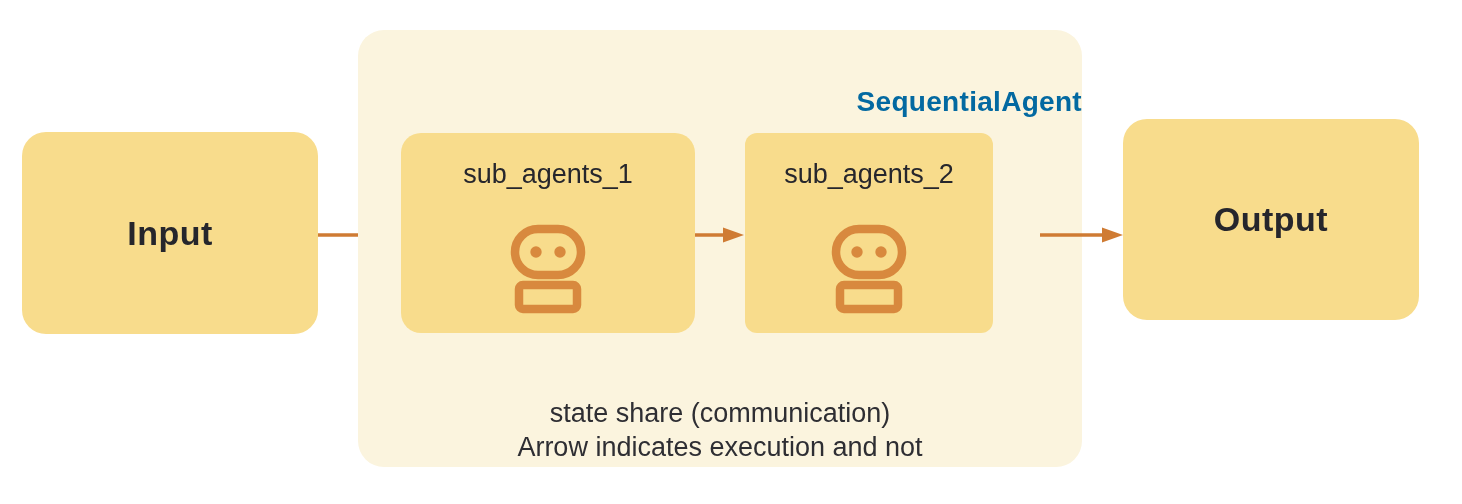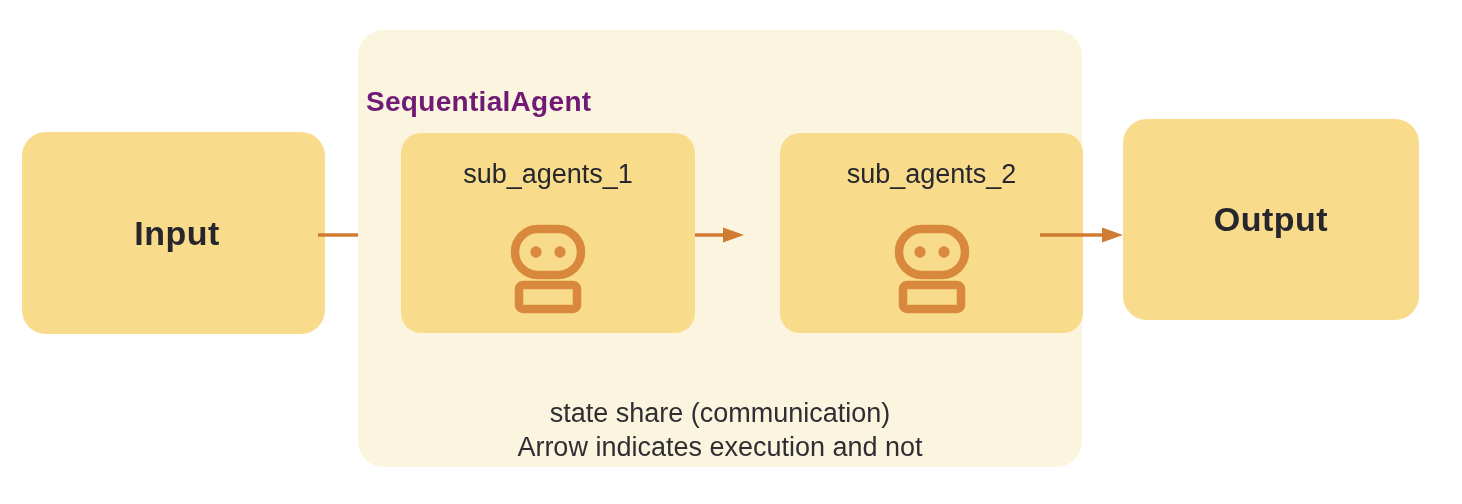--- a/index.html
+++ b/index.html
@@ -27,55 +27,54 @@
     width: 296px;
     height: 202px;
     top: 132px;
   }
   .io-label {
     font-size: 34px;
     font-weight: 700;
     color: #26262C;
     letter-spacing: 0.5px;
   }
-  .input-box { left: 22px; padding-left: 7px; }
+  .input-box { left: 22px; }
   .output-box { left: 1123px; top: 119px; height: 201px; }
 
   .agent-container {
     position: absolute;
     left: 358px;
     top: 30px;
     width: 724px;
     height: 437px;
     background: #FBF4DE;
     border-radius: 26px;
   }
   .agent-title {
     position: absolute;
     top: 56px;
     left: 0;
     width: 100%;
-    text-align: left;
+    text-align: right;
     font-size: 28px;
     font-weight: 600;
-    color: #701a75;
+    color: #0369a1;
     letter-spacing: 0.3px;
-    padding-left: 8px;
   }
   .sub-box {
     width: 294px;
     height: 200px;
     top: 133px;
     border-radius: 20px;
     flex-direction: column;
     justify-content: flex-start;
     gap: 24px;
   }
   .sub-box-1 { left: 401px; }
-  .sub-box-2 { left: 780px; width: 303px; }
+  .sub-box-2 { left: 745px; width: 248px; border-radius: 12px; }
   .sub-label {
     margin-top: 26px;
     font-size: 27px;
     font-weight: 400;
     color: #26262C;
   }
   .robot-icon {
     margin-top: 10px;
   }
   .note {

